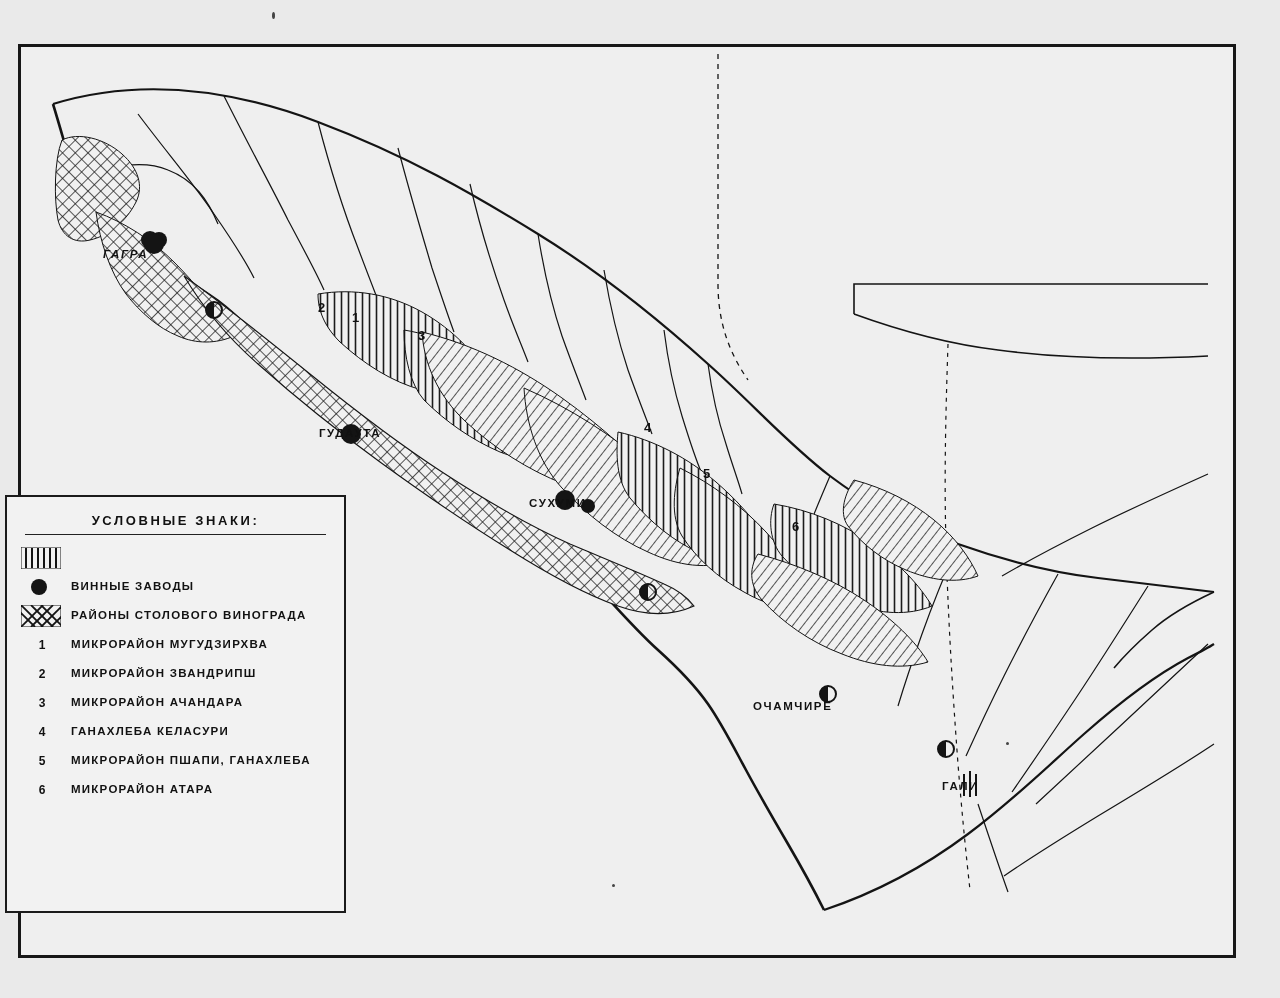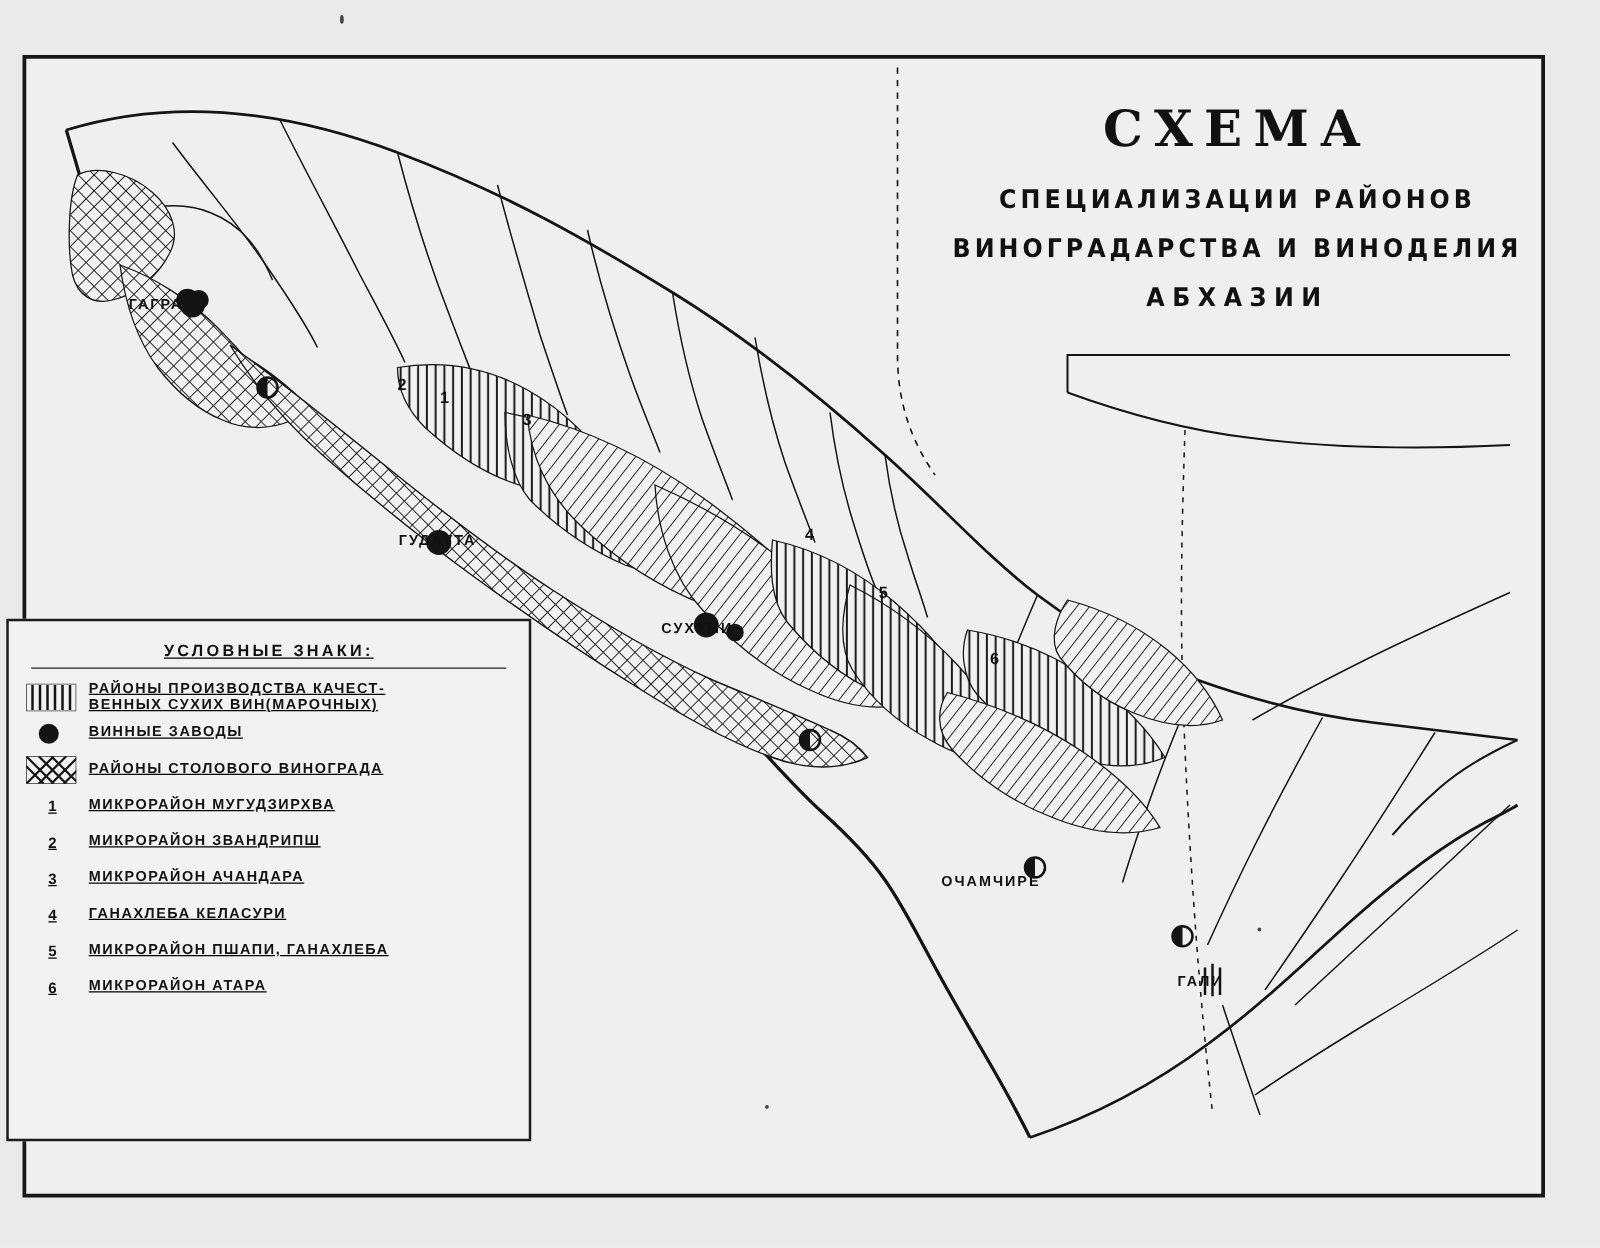--- a/index.html
+++ b/index.html
@@ -63,25 +63,24 @@
     font-size:19px;
     letter-spacing:6px;
     font-family:"DejaVu Sans", sans-serif;
     font-weight:700;
     transform:scaleY(1.08);
   }
   
   .legend{
     position:absolute;
     left:5px;top:495px;
-    width:420px;height:418px;
+    width:341px;height:418px;
     background:#f2f2f2;
     border:2px solid #1b1b1b;
     box-sizing:border-box;
-    text-decoration:underline;
   }
   .legend-title{
     text-align:center;
     font-size:13px;
     letter-spacing:2.6px;
     font-weight:700;
     color:#111;
     padding:16px 0 6px 0;
     border-bottom:1.5px solid #222;
     margin:0 0 0 0;
@@ -272,28 +271,22 @@
     <circle cx="196" cy="266" r="8" fill="none" stroke="#141414" stroke-width="2"></circle>
     <path d="M188,266 a8,8 0 0 1 8,-8 l0,16 a8,8 0 0 1 -8,-8 Z" fill="#141414"></path>
     <circle cx="630" cy="548" r="8" fill="none" stroke="#141414" stroke-width="2"></circle>
     <path d="M622,548 a8,8 0 0 1 8,-8 l0,16 a8,8 0 0 1 -8,-8 Z" fill="#141414"></path>
     <circle cx="810" cy="650" r="8" fill="none" stroke="#141414" stroke-width="2"></circle>
     <path d="M802,650 a8,8 0 0 1 8,-8 l0,16 a8,8 0 0 1 -8,-8 Z" fill="#141414"></path>
     <circle cx="928" cy="705" r="8" fill="none" stroke="#141414" stroke-width="2"></circle>
     <path d="M920,705 a8,8 0 0 1 8,-8 l0,16 a8,8 0 0 1 -8,-8 Z" fill="#141414"></path>
   </svg>
 
-  <div class="titleblock">
-    <div class="t-main">СХЕМА</div>
-    <div class="t-sub">СПЕЦИАЛИЗАЦИИ  РАЙОНОВ</div>
-    <div class="t-sub">ВИНОГРАДАРСТВА И ВИНОДЕЛИЯ</div>
-    <div class="t-sub3">АБХАЗИИ</div>
-  </div>
-
-  <div class="citylabel" style="left:103px;top:238px;">ГАГРА</div>
+
+  <div class="citylabel" style="left:103px;top:248px;font-style:italic;">ГАГРА</div>
   <div class="citylabel" style="left:319px;top:427px;">ГУДАУТА</div>
   <div class="citylabel" style="left:529px;top:497px;">СУХУМИ</div>
   <div class="citylabel" style="left:753px;top:700px;">ОЧАМЧИРЕ</div>
   <div class="citylabel" style="left:942px;top:780px;">ГАЛИ</div>
 
   <div class="micronum" style="left:352px;top:310px;">1</div>
   <div class="micronum" style="left:318px;top:300px;">2</div>
   <div class="micronum" style="left:418px;top:328px;">3</div>
   <div class="micronum" style="left:644px;top:420px;">4</div>
   <div class="micronum" style="left:703px;top:466px;">5</div>
@@ -312,22 +305,20 @@
             <g stroke="#141414" stroke-width="2">
               <line x1="5" y1="1" x2="5" y2="21"></line>
                 <line x1="11" y1="1" x2="11" y2="21"></line>
               <line x1="17" y1="1" x2="17" y2="21"></line>
                 <line x1="23" y1="1" x2="23" y2="21"></line>
               <line x1="29" y1="1" x2="29" y2="21"></line>
                 <line x1="35" y1="1" x2="35" y2="21"></line>
             </g>
             </svg>
         </div>
-        <div class="ltext">РАЙОНЫ ПРОИЗВОДСТВА КАЧЕСТ-
-ВЕННЫХ СУХИХ ВИН(МАРОЧНЫХ)</div>
       </div>
 
 
       <div class="lrow">
         <div class="lsym">
           <svg width="40" height="22">
               <circle cx="18" cy="11" r="8" fill="#141414"></circle>
             </svg>
         </div>
         <div class="ltext">ВИННЫЕ ЗАВОДЫ</div>

